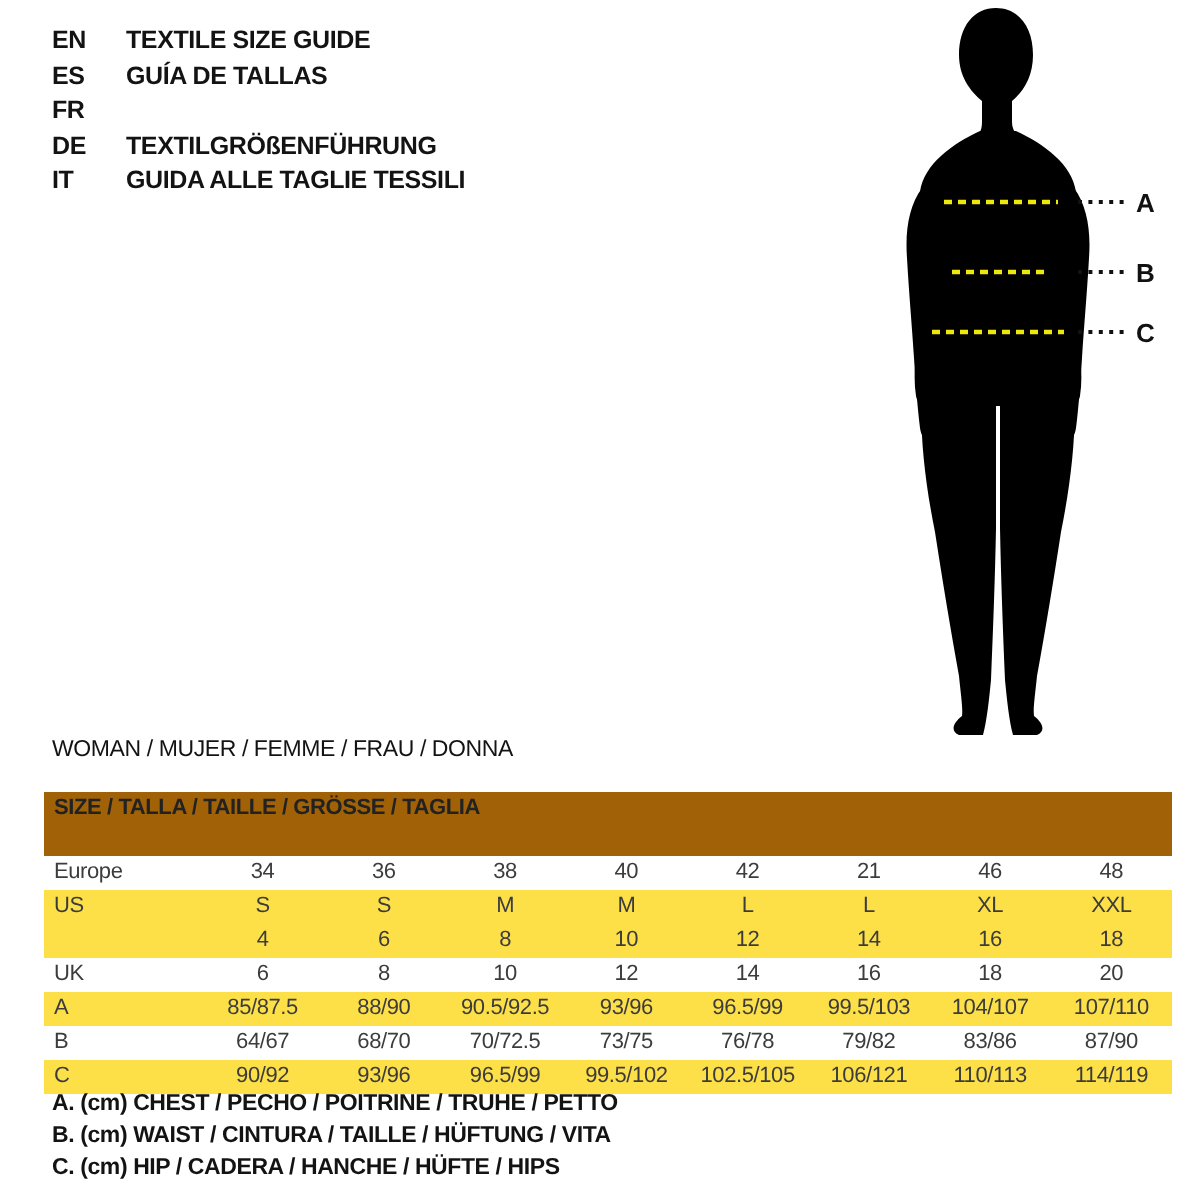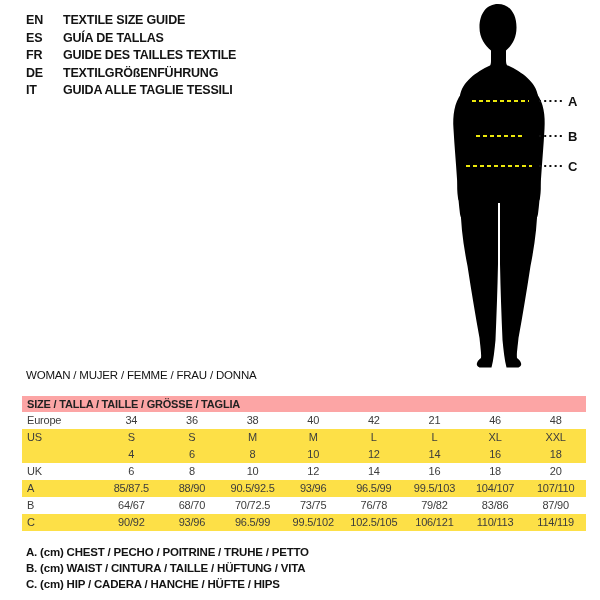--- a/index.html
+++ b/index.html
@@ -31,21 +31,21 @@
     font-size:11.5px;font-weight:normal;color:#131313;
     letter-spacing:-0.2px;white-space:nowrap;
   }
 
   
   .size-table{
     position:absolute;left:18px;top:396px;width:564px;
     font-size:11px;letter-spacing:-0.2px;
   }
   .thead{
-    background:#fca5a5;height:16px;line-height:16px;
+    background:#a16207;height:32px;line-height:16px;
     padding-left:5px;font-weight:bold;color:#222222;
   }
   .trow{display:flex;height:17px;line-height:17px;color:#3c3c3c;}
   .trow.shaded{background:#fde047;}
   .cell{white-space:nowrap;}
   .cell.label{width:74px;flex:0 0 74px;padding-left:5px;text-align:left;}
   .cell.val{flex:1;text-align:center;}
 
   
   .legend{
@@ -69,21 +69,20 @@
     <div class="lang-row">
       <span class="lang-code">EN</span>
       <span class="lang-text">TEXTILE SIZE GUIDE</span>
     </div>
     <div class="lang-row">
       <span class="lang-code">ES</span>
       <span class="lang-text">GUÍA DE TALLAS</span>
     </div>
     <div class="lang-row">
       <span class="lang-code">FR</span>
-      <span class="lang-text">GUIDE DES TAILLES TEXTILE</span>
     </div>
     <div class="lang-row">
       <span class="lang-code">DE</span>
       <span class="lang-text">TEXTILGRÖßENFÜHRUNG</span>
     </div>
     <div class="lang-row">
       <span class="lang-code">IT</span>
       <span class="lang-text">GUIDA ALLE TAGLIE TESSILI</span>
     </div>
   </div>

